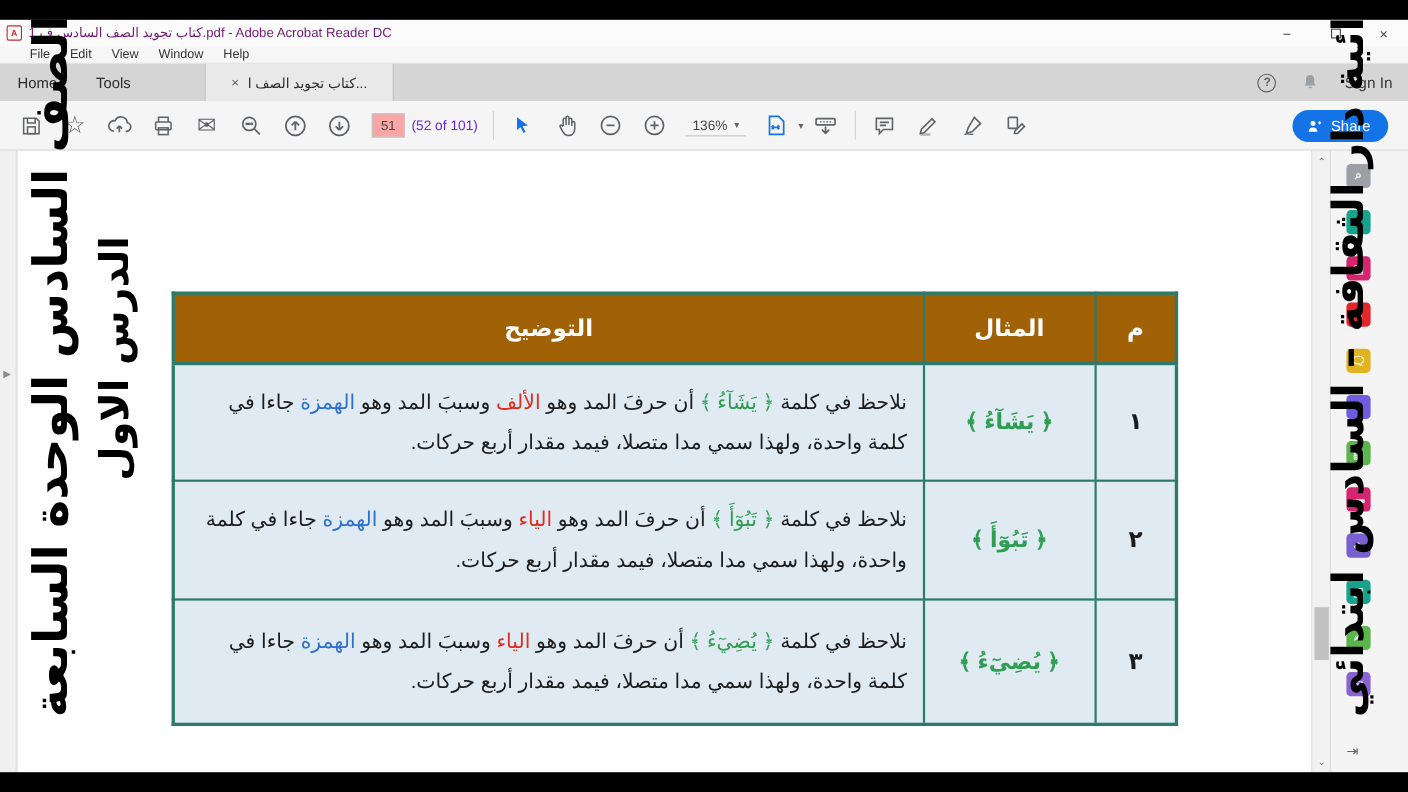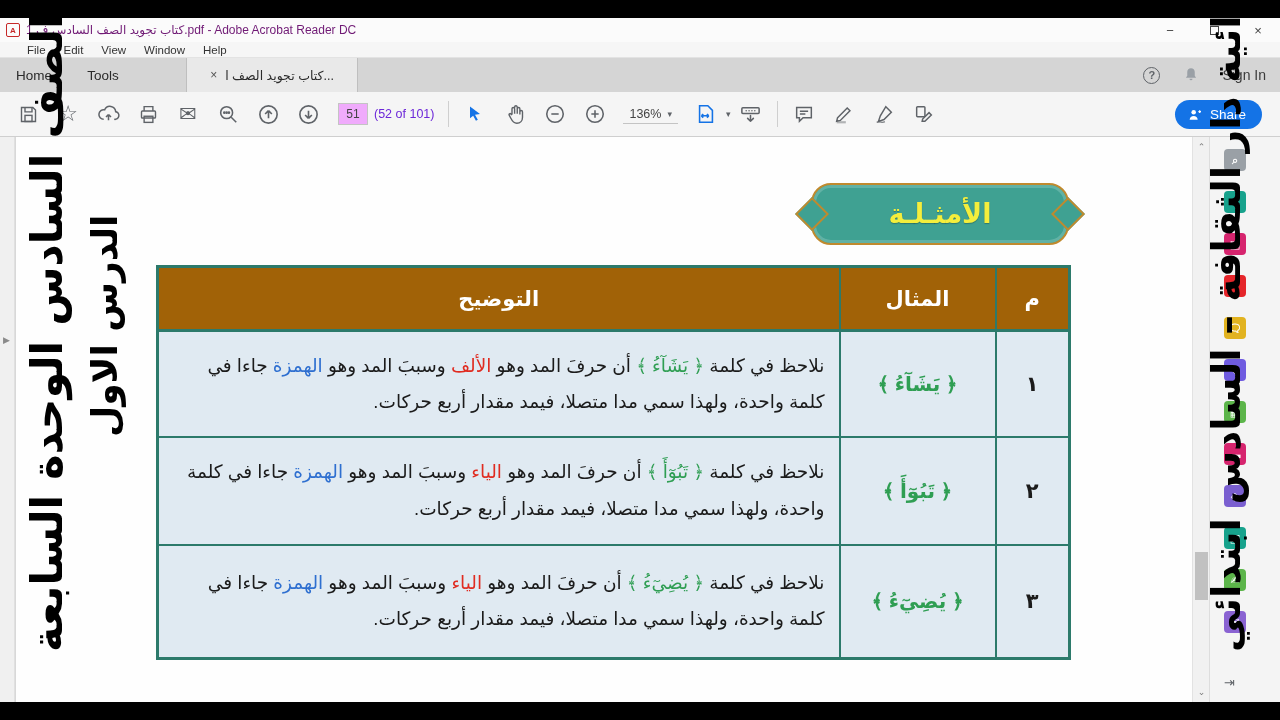--- a/index.html
+++ b/index.html
@@ -40,21 +40,21 @@
   .tabbar-right { position:absolute; right:14px; top:0; height:34px; display:flex; align-items:center; gap:22px; }
   .help-circle { width:17px; height:17px; border:1.6px solid #5f6368; border-radius:50%; color:#5f6368;
                  font-size:11px; font-weight:bold; display:flex; align-items:center; justify-content:center; }
   .signin { font-size:14px; color:#3b3b3b; }
 
   
   .toolbar { position:absolute; left:0; top:92px; width:1280px; height:45px; background:#f5f5f5;
              border-bottom:1px solid #cfcfcf; display:flex; align-items:center; padding:0 8px; }
   .tb-btn { width:40px; height:36px; display:flex; align-items:center; justify-content:center; color:#5f6368; }
   .tb-divider { width:1px; height:26px; background:#cfcfcf; margin:0 6px; }
-  .page-box { width:30px; height:22px; border:1px solid #c4c4c4; background:#f0abfc; font-size:12px; color:#444;
+  .page-box { width:30px; height:22px; border:1px solid #c4c4c4; background:#fca5a5; font-size:12px; color:#444;
               display:flex; align-items:center; justify-content:center; margin:0 6px 0 10px; }
   .page-count { font-size:12.5px; color:#6d28d9; margin-right:8px; }
   .zoom-box { display:flex; align-items:center; gap:6px; border-bottom:1px solid #c4c4c4; padding:2px 6px; margin:0 8px; }
   .zoom-val { font-size:12.5px; color:#444; }
   .caret { font-size:9px; color:#5f6368; }
   .share-btn { position:absolute; right:18px; top:8px; height:29px; padding:0 16px 0 12px; background:#1473e6;
                border-radius:15px; display:flex; align-items:center; gap:7px; color:#fff; font-size:13.5px; }
 
   
   .doc-area { position:absolute; left:0; top:137px; width:1280px; height:565px; background:#d8d8d8; }
@@ -287,23 +287,20 @@
   </div>
 
   <div class="doc-area">
 
     <div class="nav-strip">
       <span class="nav-toggle">▶</span>
     </div>
 
     <div class="pdf-page">
 
-      <div class="banner">
-        <span class="banner-text">الأمثـلـة</span>
-      </div>
 
       <table class="examples-table">
         <colgroup>
             <col class="c-num">
             <col class="c-ex">
             <col>
           </colgroup>
         <tbody>
             <tr>
           <th>م</th>

